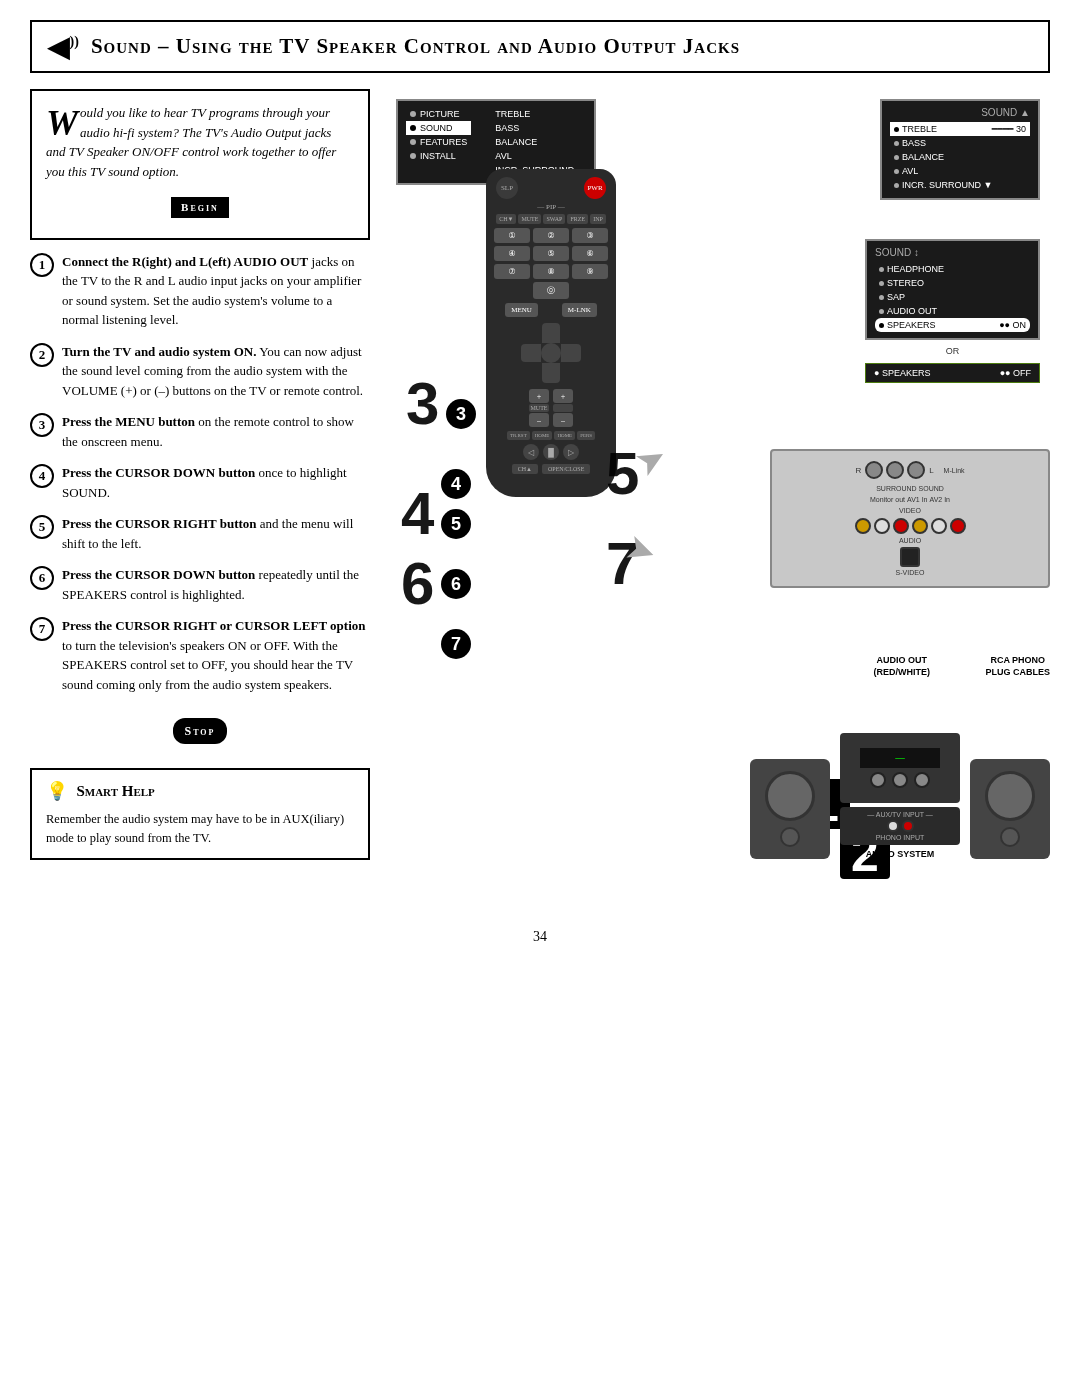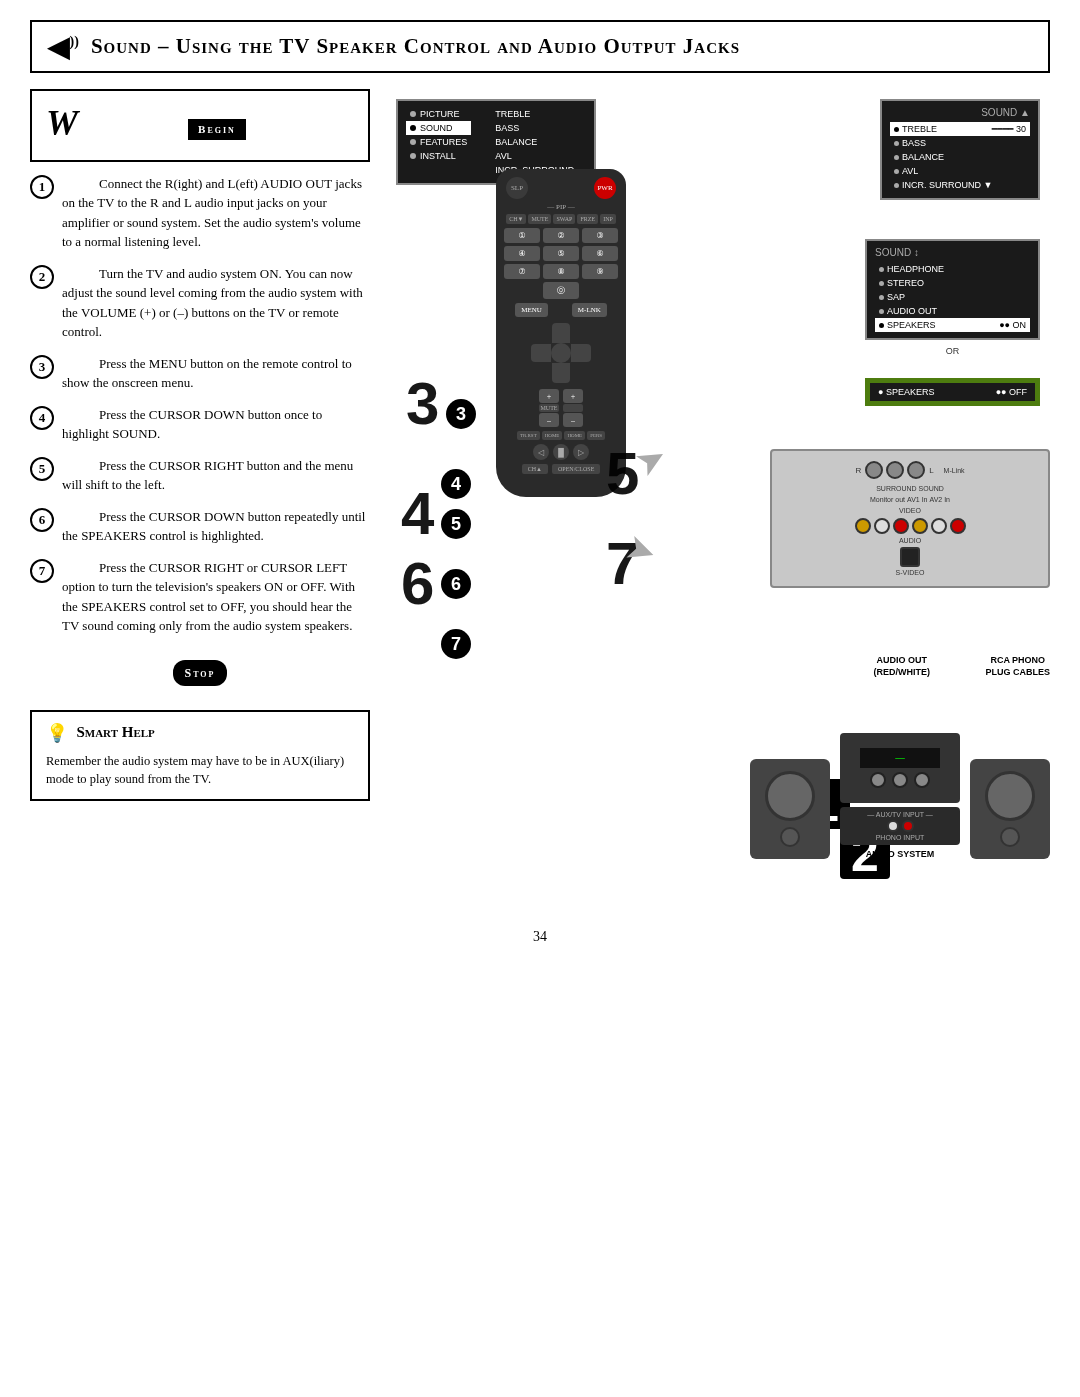--- a/index.html
+++ b/index.html
@@ -98,22 +98,21 @@
       font-weight: bold;
       font-size: 13px;
       flex-shrink: 0;
       margin-right: 8px;
       margin-top: 1px;
     }
     .step-text {
       flex: 1;
     }
     .step-text strong {
-      font-weight: normal;
-      margin-left: 37px;
+      font-weight: bold;
     }
 
     .stop-badge {
       display: flex;
       align-items: center;
       justify-content: center;
       margin: 24px 0;
     }
     .stop-circle {
       display: inline-block;
@@ -327,21 +326,21 @@
   <div class="header-icon">◀<sup style="font-size:14px">))</sup></div>
   <div class="header-title">Sound – Using the TV Speaker Control and Audio Output Jacks</div>
 </div>
 
 <div class="main-content">
 
   <div class="left-column">
 
     <div class="intro-box">
       <p>
-        <span class="drop-cap">W</span>
+        <span class="drop-cap">W</span><em>ould you like to hear TV programs through your audio hi-fi system? The TV's Audio Output jacks and TV Speaker ON/OFF control work together to offer you this TV sound option.</em>
       </p>
       <div style="text-align:center; margin-top:8px;">
         <span class="begin-badge">Begin</span>
       </div>
     </div>
 
     <div class="steps-list">
 
       <div class="step">
         <div class="step-num">1</div>
@@ -447,33 +446,33 @@
         </div>
       </div>
 
       <div style="position:absolute; right:10px; top:150px; width:175px;">
         <div style="background:#1a1a1a; border:2px solid #888; color:#fff; padding:6px 8px; font-size:10px; font-family:Arial,sans-serif;">
           <div style="font-size:10px; margin-bottom:4px; color:#aaa;">SOUND ↕</div>
           <div style="padding:2px 4px; font-size:9px; display:flex; align-items:center; gap:3px;"><span style="width:5px;height:5px;border-radius:50%;background:#aaa;display:inline-block;"></span> HEADPHONE</div>
           <div style="padding:2px 4px; font-size:9px; display:flex; align-items:center; gap:3px;"><span style="width:5px;height:5px;border-radius:50%;background:#aaa;display:inline-block;"></span> STEREO</div>
           <div style="padding:2px 4px; font-size:9px; display:flex; align-items:center; gap:3px;"><span style="width:5px;height:5px;border-radius:50%;background:#aaa;display:inline-block;"></span> SAP</div>
           <div style="padding:2px 4px; font-size:9px; display:flex; align-items:center; gap:3px;"><span style="width:5px;height:5px;border-radius:50%;background:#aaa;display:inline-block;"></span> AUDIO OUT</div>
-          <div style="padding:2px 4px; font-size:9px; background:#fff; color:#000; display:flex; justify-content:space-between; align-items:center;">
+          <div style="padding:2px 4px; font-size:9px; background:#fff; color:#000; display:flex; justify-content:space-between; align-items:center;border-radius:6px;">
               <span style="display:flex;align-items:center;gap:3px;"><span style="width:5px;height:5px;border-radius:50%;background:#000;display:inline-block;"></span> SPEAKERS</span> 
               <span>●● ON</span>
             </div>
         </div>
         <div style="margin-top:6px; font-size:9px; color:#333; font-family:Arial,sans-serif; text-align:center;">OR</div>
-        <div style="margin-top:22px; background:#1a1a1a; border:5px solid #4d7c0f; color:#fff; padding:4px 8px; font-size:9px; font-family:Arial,sans-serif; display:flex; justify-content:space-between; align-items:center;">
+        <div style="margin-top:7px; background:#1a1a1a; border:1px solid #4d7c0f; color:#fff; padding:4px 8px; font-size:9px; font-family:Arial,sans-serif; display:flex; justify-content:space-between; align-items:center;">
           <span>● SPEAKERS</span>
             <span>●● OFF</span>
         </div>
       </div>
 
-      <div style="position:absolute; left:98px; top:80px; width:154px;">
+      <div style="position:absolute; left:88px; top:80px; width:154px;">
         <div class="remote-body">
 
           <div style="display:flex; justify-content:space-between; margin-bottom:4px; padding:0 4px;">
             <div style="width:22px;height:22px;background:#3a3a3a;border-radius:50%;display:flex;align-items:center;justify-content:center;">
               <span style="color:#aaa;font-size:7px;">SLP</span>
             </div>
             <div style="width:22px;height:22px;background:#cc0000;border-radius:50%;display:flex;align-items:center;justify-content:center;">
               <span style="color:#fff;font-size:7px;">PWR</span>
             </div>
           </div>

